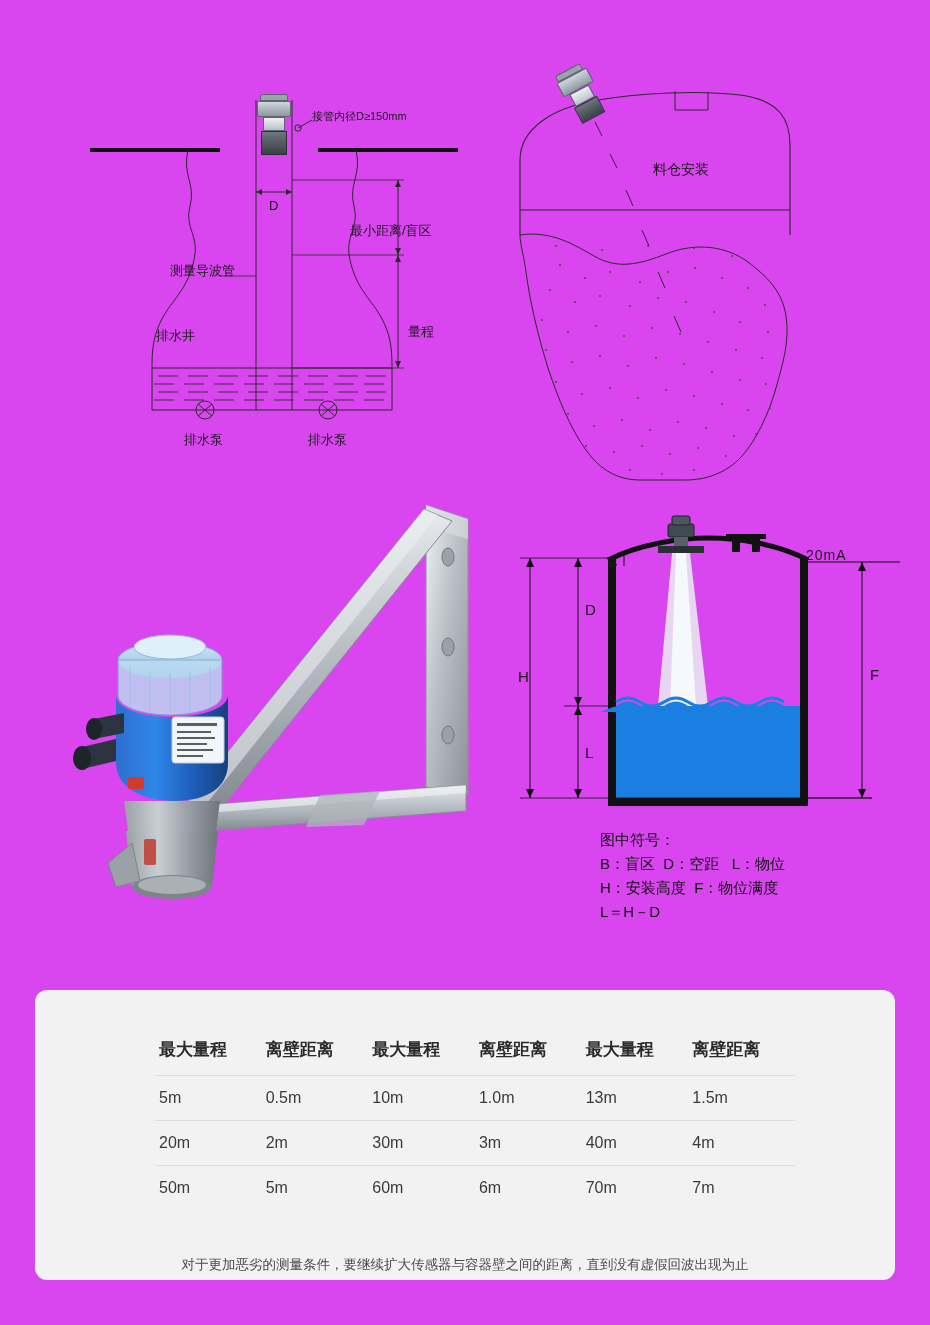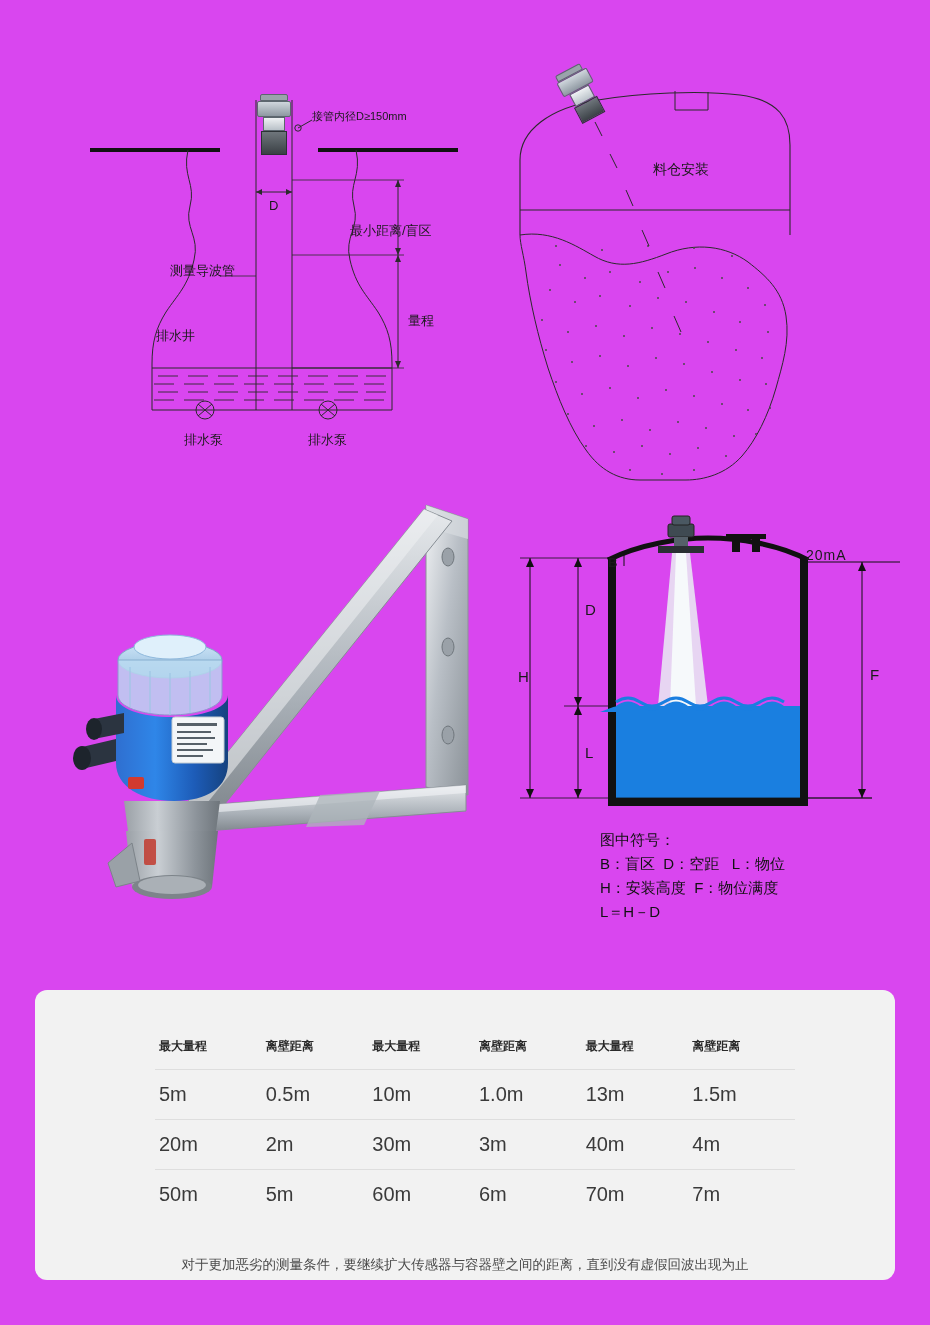--- a/index.html
+++ b/index.html
@@ -70,28 +70,28 @@
     border-radius: 12px;
   }
   #spec-table {
     position: absolute;
     left: 120px; top: 40px;
     width: 640px;
     border-collapse: collapse;
   }
   #spec-table th {
     text-align: left;
-    font-size: 12px;
+    font-size: 17px;
     font-weight: bold;
     color: #2a2a2a;
     padding: 8px 4px 14px 4px;
   }
   #spec-table td {
     text-align: left;
-    font-size: 20px;
+    font-size: 16px;
     color: #3a3a3a;
     padding: 13px 4px;
     border-top: 1px solid #dedede;
   }
   #spec-note {
     position: absolute;
     left: 0; right: 0; top: 238px;
     text-align: center;
     font-size: 13.5px;
     color: #4a4a4a;
@@ -193,21 +193,21 @@
 
     
     <div class="sensor-cap" style="left:200px; top:14px;"></div>
     <div class="sensor-body" style="left:197px; top:21px;"></div>
     <div class="sensor-neck" style="left:203px; top:37px;"></div>
     <div class="sensor-horn" style="left:201px; top:51px;"></div>
 
     <span class="lbl sm" style="left:252px; top:29px;">接管内径D≥150mm</span>
     <span class="lbl" style="left:209px; top:118px;">D</span>
     <span class="lbl" style="left:290px; top:143px;">最小距离/盲区</span>
-    <span class="lbl" style="left:348px; top:233px;">量程</span>
+    <span class="lbl" style="left:348px; top:244px;">量程</span>
     <span class="lbl" style="left:110px; top:183px;text-align:center;">测量导波管</span>
     <span class="lbl" style="left:96px; top:240px;margin-top:8px;">排水井</span>
     <span class="lbl" style="left:124px; top:352px;">排水泵</span>
     <span class="lbl" style="left:248px; top:352px;">排水泵</span>
   </div>
 
   <div id="diagram-silo">
     <svg width="400" height="440" viewBox="0 0 400 440">
 
       <path d="M30,160 L30,110 C30,80 60,58 108,50 C150,43 210,40 250,45 C290,50 300,70 300,95 L300,160" fill="none" stroke="#2b2b2b" stroke-width="1.1"></path>

